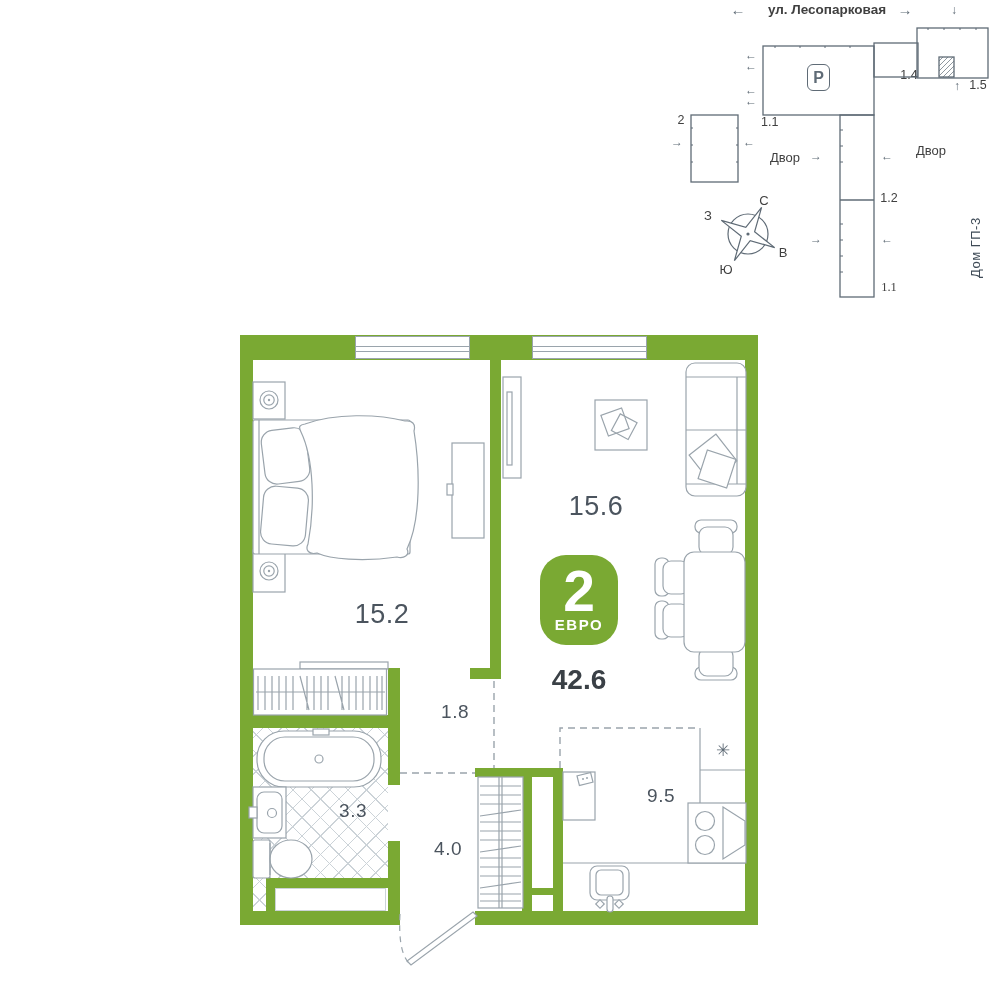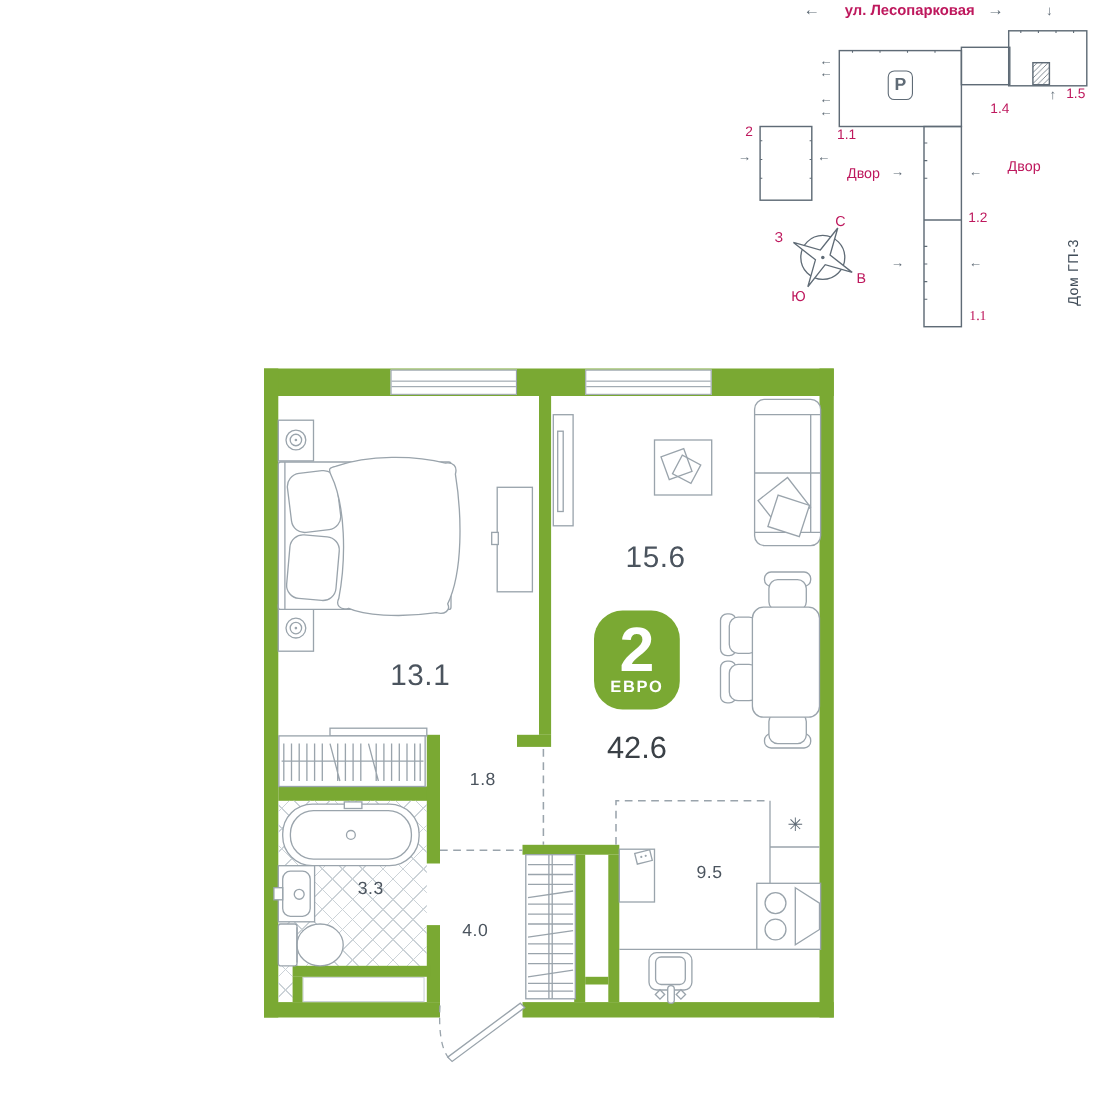--- a/index.html
+++ b/index.html
@@ -13,30 +13,30 @@
   .window .glass{position:absolute;left:0;right:0;top:45%;height:4px;
                  border-top:1px solid #9aa4ac;border-bottom:1px solid #9aa4ac;}
   
   .hatch{position:absolute;
     background-image:repeating-linear-gradient(45deg,transparent 0 12px,#ccd3d8 12px 13px),
                      repeating-linear-gradient(-45deg,transparent 0 12px,#ccd3d8 12px 13px);}
   .whitebox{position:absolute;background:#ffffff;}
   
   .room-label{position:absolute;font-weight:300;color:#4b545e;text-align:center;letter-spacing:.5px;}
   .lbl-lg{font-size:27px;}
-  .lbl-sm{font-size:16px;}
-  .site-label{position:absolute;font-size:12.5px;color:#be185d;text-align:center;}
+  .lbl-sm{font-size:19px;text-align:right;}
+  .site-label{position:absolute;font-size:12.5px;color:#404040;text-align:center;}
   .site-arrow{position:absolute;font-size:12px;color:#5f6b76;text-align:center;line-height:1;}
   
   .badge{position:absolute;left:540px;top:555px;width:78px;height:90px;background:#7aa933;
          border-radius:26px;display:flex;flex-direction:column;align-items:center;justify-content:center;}
   .badge .num{color:#fff;font-size:57px;font-weight:bold;line-height:.85;}
   .badge .type{color:#fff;font-size:15px;font-weight:bold;letter-spacing:1.5px;margin-top:1px;}
   .area-total{position:absolute;left:540px;top:664px;width:78px;text-align:center;
-              font-size:28px;font-weight:normal;color:#3a4046;}
+              font-size:28px;font-weight:bold;color:#3a4046;}
   .vent{position:absolute;font-family:"DejaVu Sans",sans-serif;color:#5f6b76;font-size:17px;}
   .vtext{position:absolute;writing-mode:vertical-rl;transform:rotate(180deg);
          font-size:13px;color:#3f4b57;letter-spacing:.5px;}
   svg{position:absolute;left:0;top:0;}
 </style>
 </head>
 <body>
 
 <div id="stage">
 
@@ -51,21 +51,21 @@
   <div class="site-arrow" style="left:947px;top:4px;width:14px;">↓</div>
   <div class="site-arrow" style="left:950px;top:80px;width:14px;">↑</div>
   <div class="site-arrow" style="left:669px;top:136px;width:16px;">→</div>
   <div class="site-arrow" style="left:741px;top:136px;width:16px;">←</div>
   <div class="site-arrow" style="left:808px;top:150px;width:16px;">→</div>
   <div class="site-arrow" style="left:879px;top:150px;width:16px;">←</div>
   <div class="site-arrow" style="left:808px;top:233px;width:16px;">→</div>
   <div class="site-arrow" style="left:879px;top:233px;width:16px;">←</div>
 
   <div class="site-label" style="left:761px;top:115px;width:30px;text-align:left;">1.1</div>
-  <div class="site-label" style="left:896px;top:92px;width:26px;">1.4</div>
+  <div class="site-label" style="left:896px;top:68px;width:26px;">1.4</div>
   <div class="site-label" style="left:965px;top:78px;width:26px;">1.5</div>
   <div class="site-label" style="left:876px;top:191px;width:26px;">1.2</div>
   <div class="site-label" style="left:876px;top:280px;width:26px;font-family:Liberation Serif, serif;">1.1</div>
   <div class="site-label" style="left:674px;top:113px;width:14px;">2</div>
   <div class="site-label" style="left:766px;top:150px;width:38px;font-size:13px;">Двор</div>
   <div class="site-label" style="left:912px;top:143px;width:38px;font-size:13px;">Двор</div>
   <div class="vtext" style="left:968px;top:200px;height:78px;">Дом ГП-3</div>
 
   <div class="abs" style="left:807px;top:64px;width:23px;height:27px;border:1.5px solid #5f6b76;border-radius:6px;
        display:flex;align-items:center;justify-content:center;font-size:16px;font-weight:bold;color:#5f6b76;box-sizing:border-box;">P</div>
@@ -261,21 +261,21 @@
         <path d="M560,768 V728 H700"></path>
       </g>
 
       <g>
         <polygon points="473,912 477,916 411,965 407,961" fill="#fff"></polygon>
         <path d="M400,914 Q 398,950 408,962" stroke-dasharray="6 5"></path>
       </g>
     </g>
   </svg>
 
-  <div class="room-label lbl-lg" style="left:342px;top:599px;width:80px;">13.1</div>
+  <div class="room-label lbl-lg" style="left:342px;top:599px;width:80px;">15.2</div>
   <div class="room-label lbl-lg" style="left:556px;top:491px;width:80px;">15.6</div>
   <div class="room-label lbl-sm" style="left:409px;top:701px;width:60px;">1.8</div>
   <div class="room-label lbl-sm" style="left:307px;top:800px;width:60px;">3.3</div>
   <div class="room-label lbl-sm" style="left:402px;top:838px;width:60px;">4.0</div>
   <div class="room-label lbl-sm" style="left:615px;top:785px;width:60px;">9.5</div>
   <div class="vent" style="left:712px;top:740px;width:22px;text-align:center;">✳</div>
 
   <div class="badge">
     <div class="num">2</div>
     <div class="type">ЕВРО</div>

